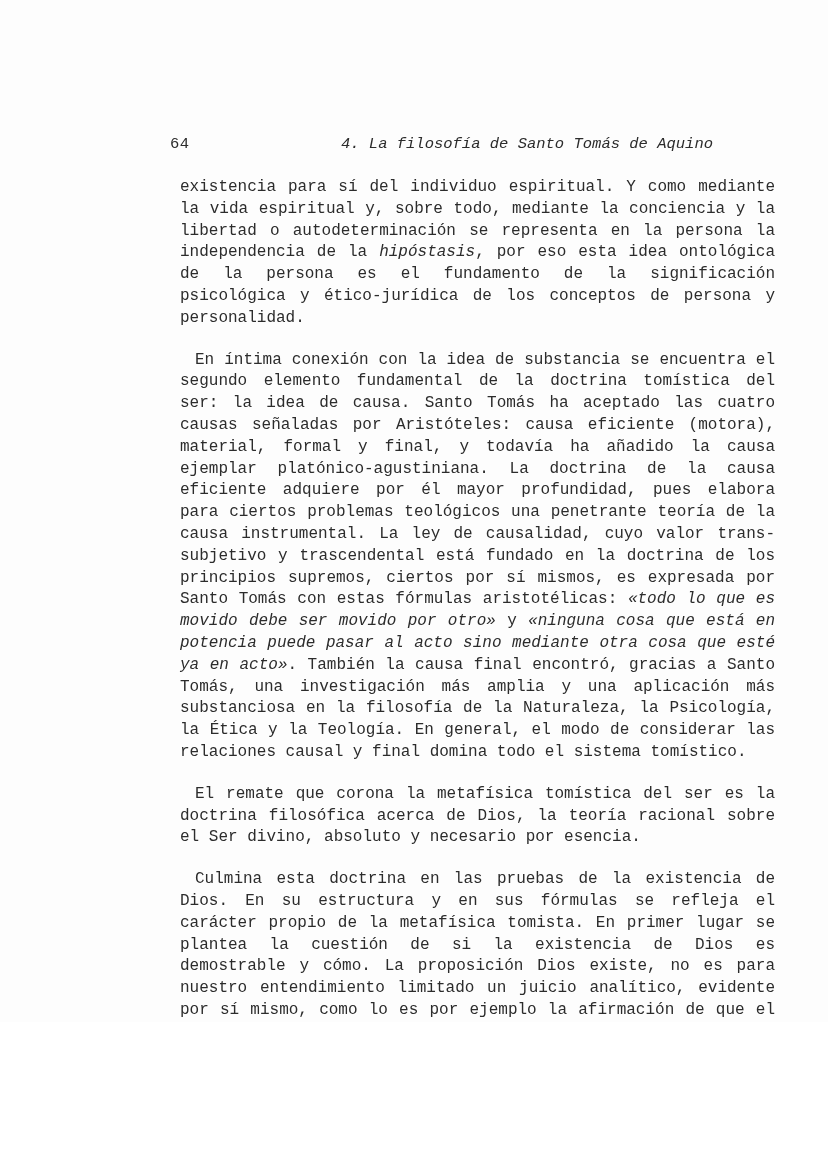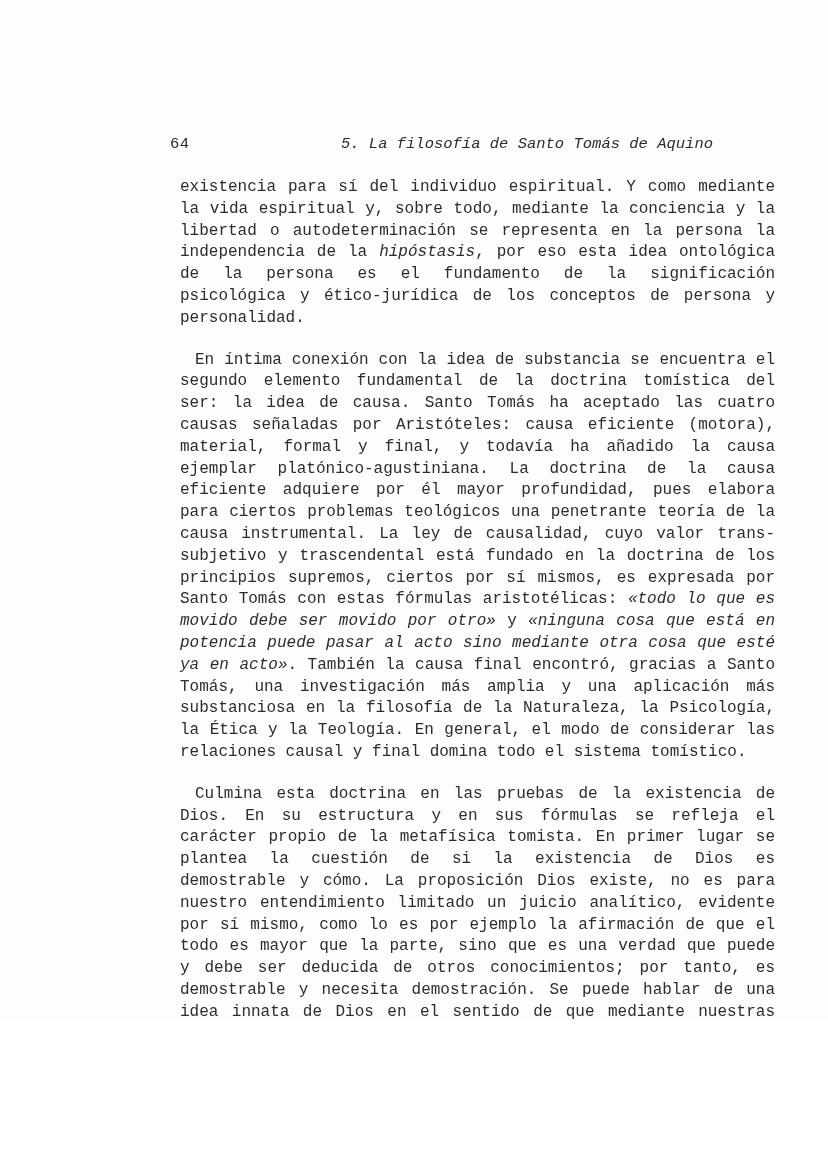--- a/index.html
+++ b/index.html
@@ -66,28 +66,29 @@
     margin-right: 21px;
   }
 </style>
 </head>
 <body>
 
 <div class="page">
 
   <div class="running-head">
     <span class="page-number">64</span>
-    <span class="chapter-title">5. La filosofía de Santo Tomás de Aquino</span>
+    <span class="chapter-title">4. La filosofía de Santo Tomás de Aquino</span>
   </div>
 
   <div class="body-text">
 
     <p><span>existencia para sí del individuo espiritual. Y como mediante la vida espiritual y, sobre todo, mediante la conciencia y la libertad o autodeterminación se representa en la persona la independencia de la </span><span class="italic">hipóstasis</span><span>, por eso esta idea ontológica de la persona es el fundamento de la significación psicológica y ético-jurídica de los conceptos de persona y personalidad.</span></p>
 
     <p class="indent"><span>En íntima conexión con la idea de substancia se encuentra el segundo elemento fundamental de la doctrina tomística del ser: la idea de causa. Santo Tomás ha aceptado las cuatro causas señaladas por Aristóteles: causa eficiente (motora), material, formal y final, y todavía ha añadido la causa ejemplar platónico-agustiniana. La doctrina de la causa eficiente adquiere por él mayor profundidad, pues elabora para ciertos problemas teológicos una penetrante teoría de la causa instrumental. La ley de causalidad, cuyo valor trans-subjetivo y trascendental está fundado en la doctrina de los principios supremos, ciertos por sí mismos, es expresada por Santo Tomás con estas fórmulas aristotélicas: </span><span class="italic">«todo lo que es movido debe ser movido por otro»</span><span> y </span><span class="italic">«ninguna cosa que está en potencia puede pasar al acto sino mediante otra cosa que esté ya en acto»</span><span>. También la causa final encontró, gracias a Santo Tomás, una investigación más amplia y una aplicación más substanciosa en la filosofía de la Naturaleza, la Psicología, la Ética y la Teología. En general, el modo de considerar las relaciones causal y final domina todo el sistema tomístico.</span></p>
 
 
+    <p class="indent"><span>El remate que corona la metafísica tomística del ser es la doctrina filosófica acerca de Dios, la teoría racional sobre el Ser divino, absoluto y necesario por esencia.</span></p>
 
     <p class="indent"><span>Culmina esta doctrina en las pruebas de la existencia de Dios. En su estructura y en sus fórmulas se refleja el carácter propio de la metafísica tomista. En primer lugar se plantea la cuestión de si la existencia de Dios es demostrable y cómo. La proposición Dios existe, no es para nuestro entendimiento limitado un juicio analítico, evidente por sí mismo, como lo es por ejemplo la afirmación de que el todo es mayor que la parte, sino que es una verdad que puede y debe ser deducida de otros conocimientos; por tanto, es demostrable y necesita demostración. Se puede hablar de una idea innata de Dios en el sentido de que mediante nuestras facultades innatas y con los supremos principios del pensamiento y del ser, que son por sí mismos evidentes, podemos fácilmente alcanzar el conocimiento de Dios. La existencia de Dios puede y</span></p>
 
   </div>
 
 </div>
 
 </body></html>

